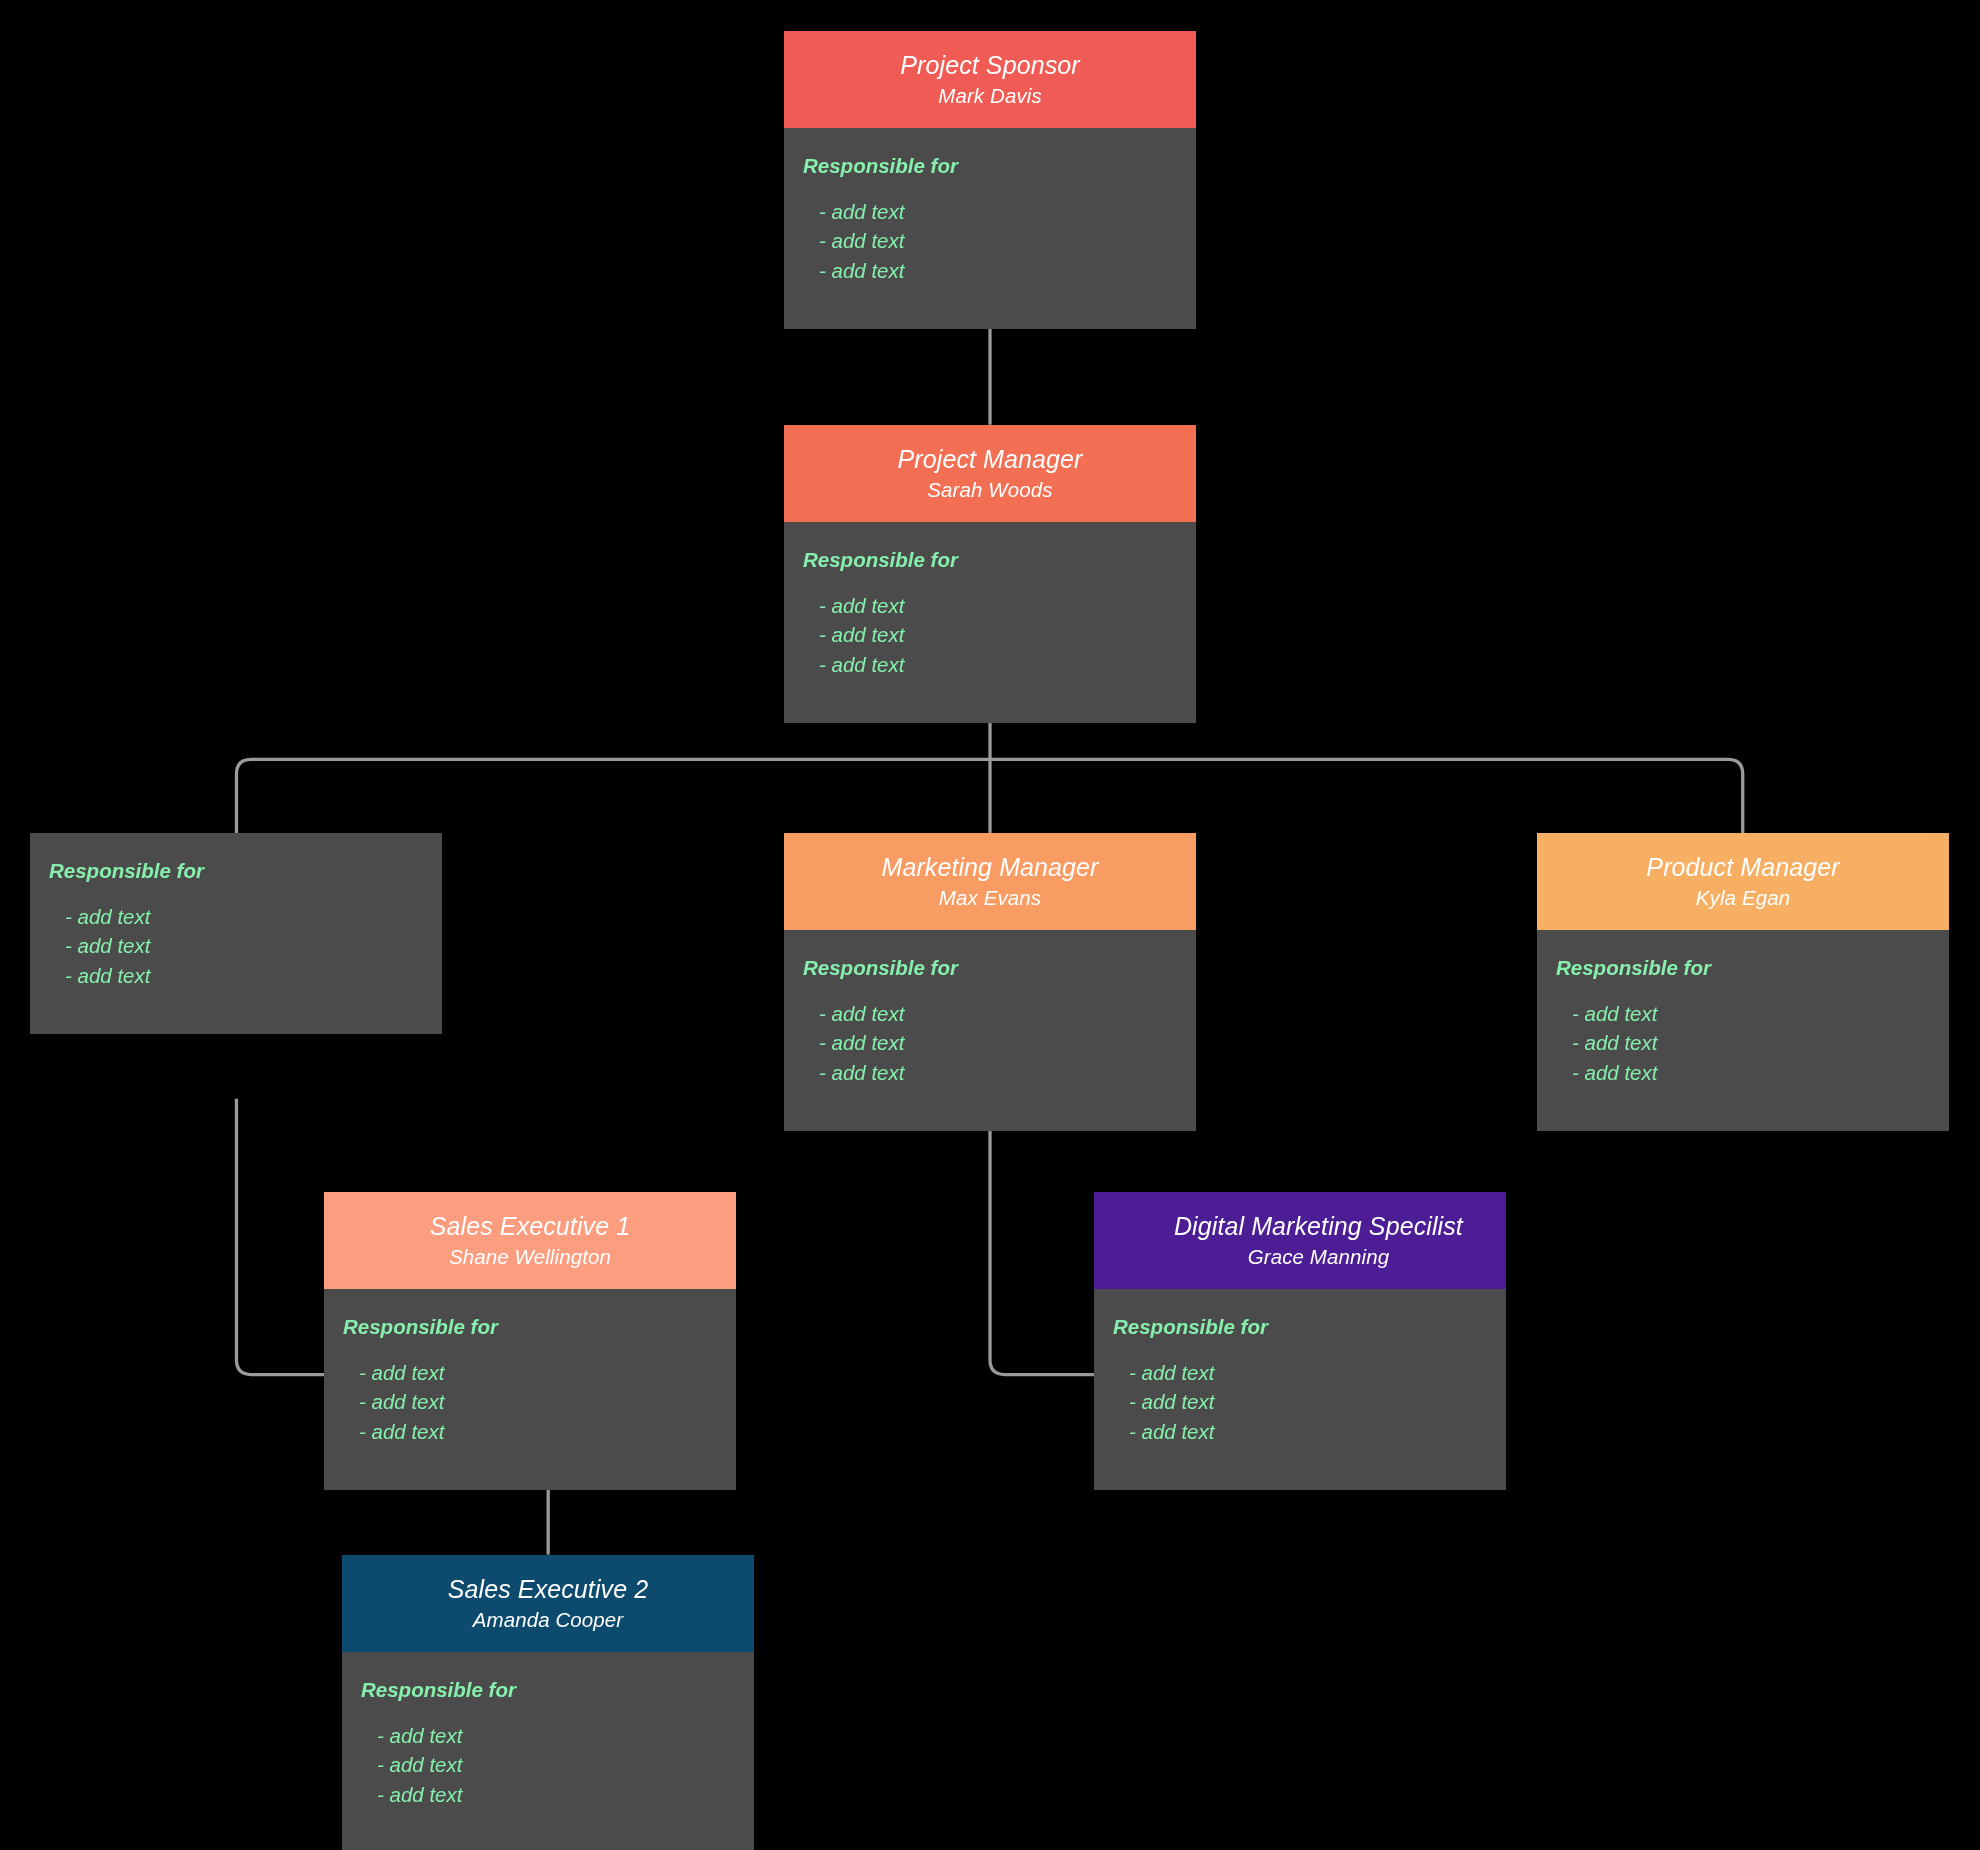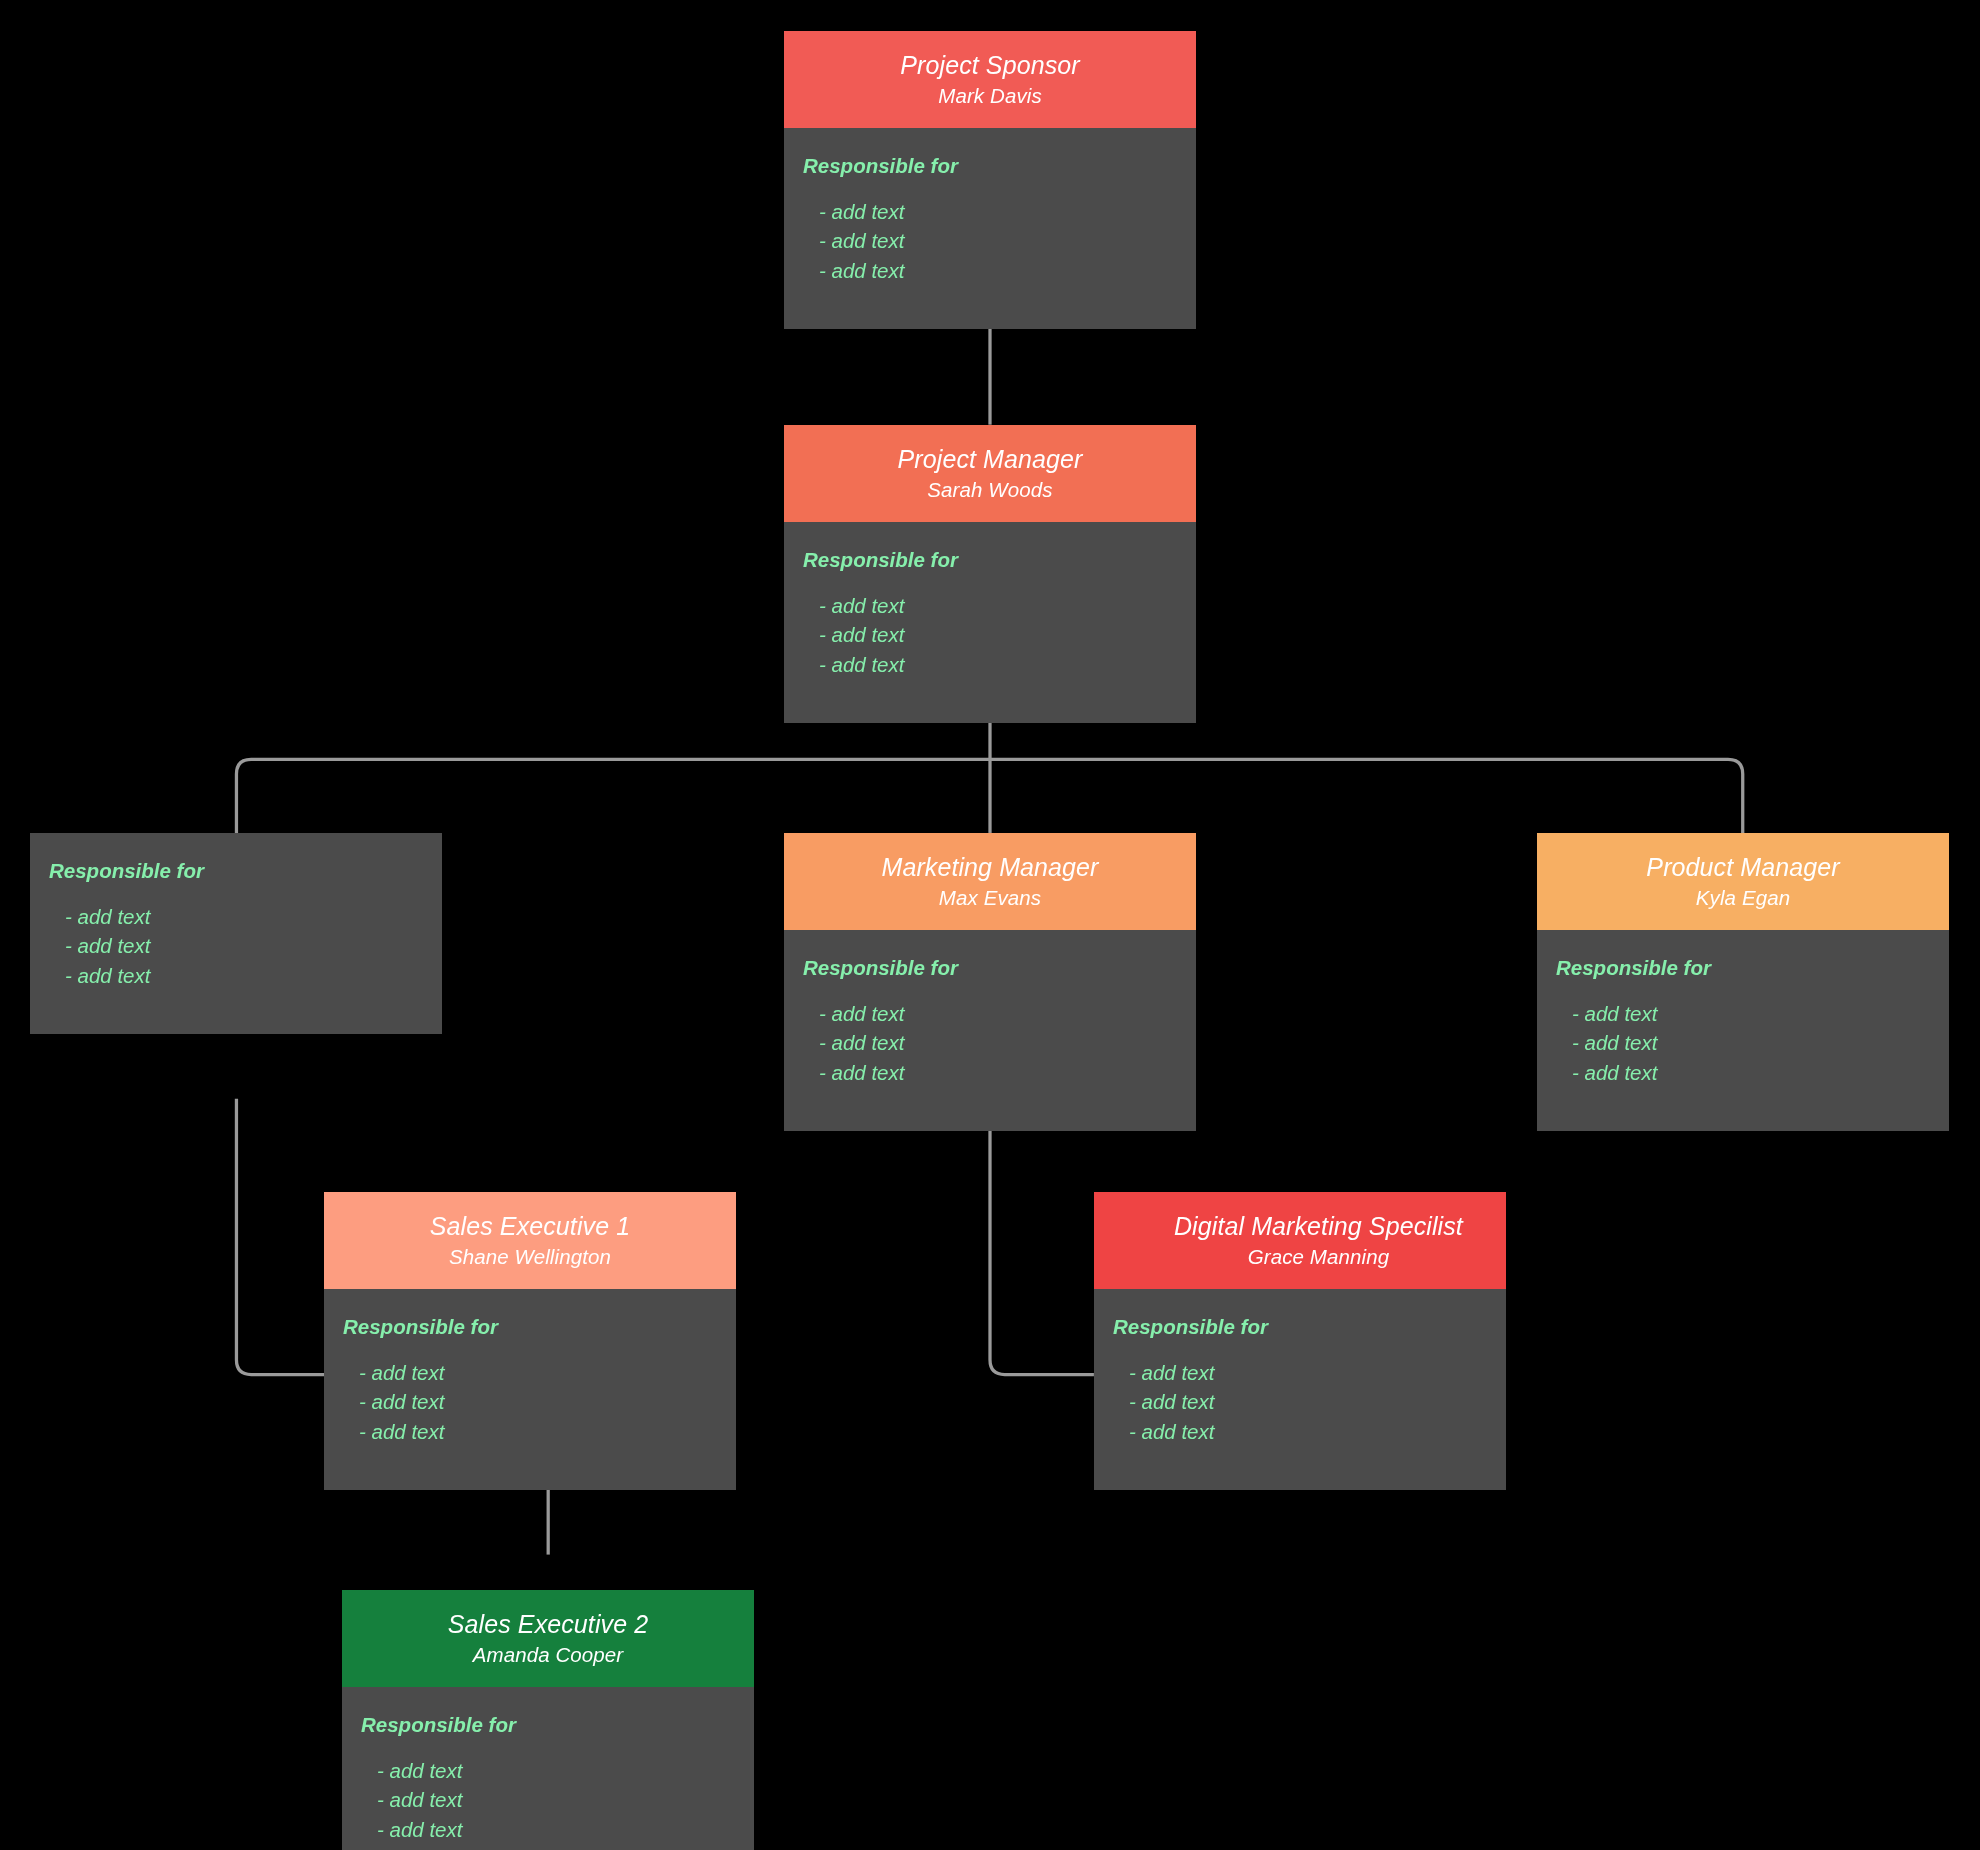--- a/index.html
+++ b/index.html
@@ -189,36 +189,36 @@
       <div class="resp-title">Responsible for</div>
       <ul class="resp-list">
         <li class="resp-item">- add text</li>
         <li class="resp-item">- add text</li>
         <li class="resp-item">- add text</li>
       </ul>
     </div>
   </div>
 
   <div class="node" style="left:1094px; top:1192px;">
-    <div class="node-header" style="background:#ef4444;padding-left:45px;">
+    <div class="node-header" style="background:#4c1d95;padding-left:45px;">
       <div class="node-role">Digital Marketing Specilist</div>
       <div class="node-person">Grace Manning</div>
     </div>
     <div class="node-body">
       <div class="resp-title">Responsible for</div>
       <ul class="resp-list">
         <li class="resp-item">- add text</li>
         <li class="resp-item">- add text</li>
         <li class="resp-item">- add text</li>
       </ul>
     </div>
   </div>
 
   <div class="node" style="left:342px; top:1555px;">
-    <div class="node-header" style="background:#15803d;margin-top:35px;">
+    <div class="node-header" style="background:#0c4a6e;">
       <div class="node-role">Sales Executive 2</div>
       <div class="node-person">Amanda Cooper</div>
     </div>
     <div class="node-body">
       <div class="resp-title">Responsible for</div>
       <ul class="resp-list">
         <li class="resp-item">- add text</li>
         <li class="resp-item">- add text</li>
         <li class="resp-item">- add text</li>
       </ul>

